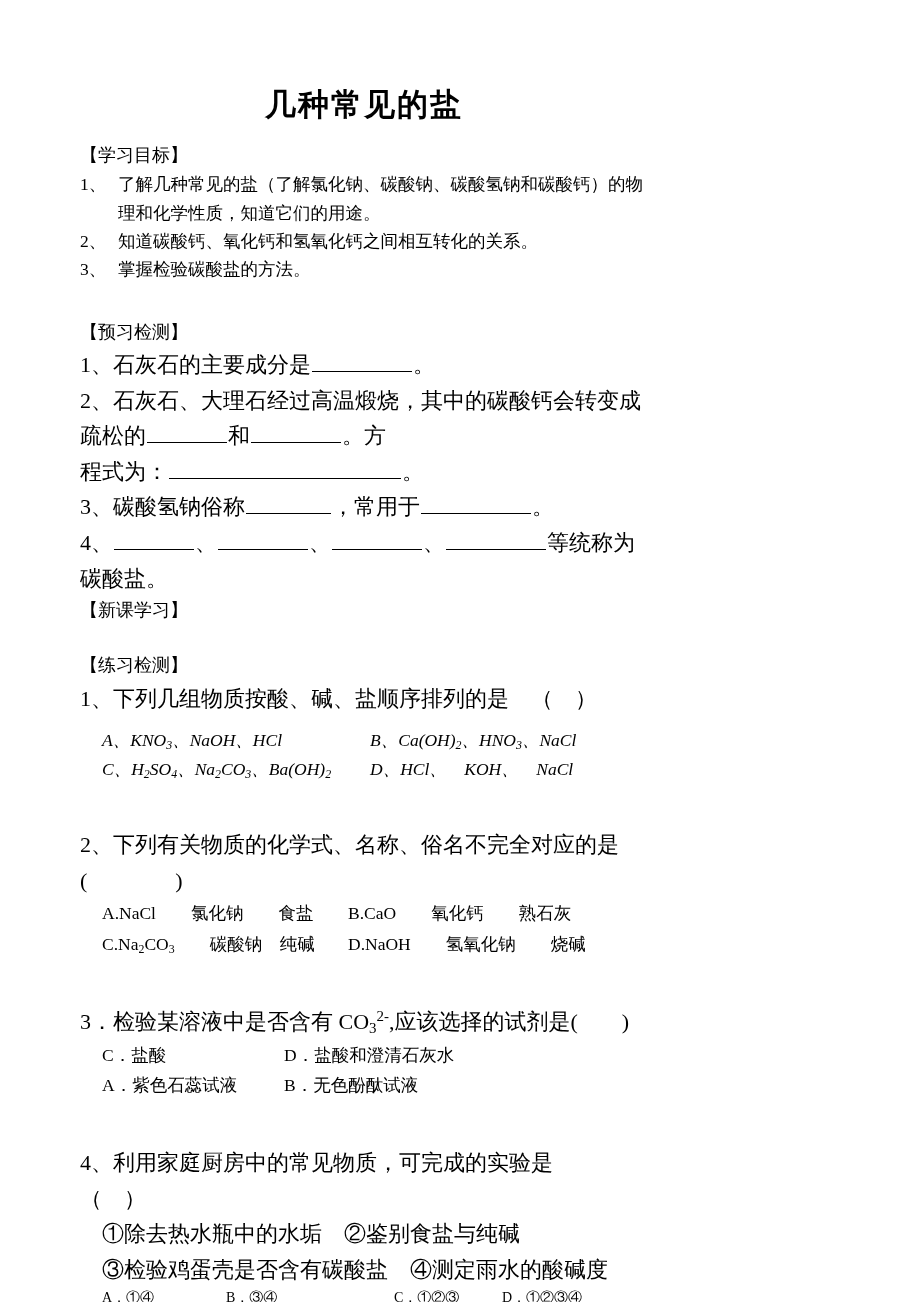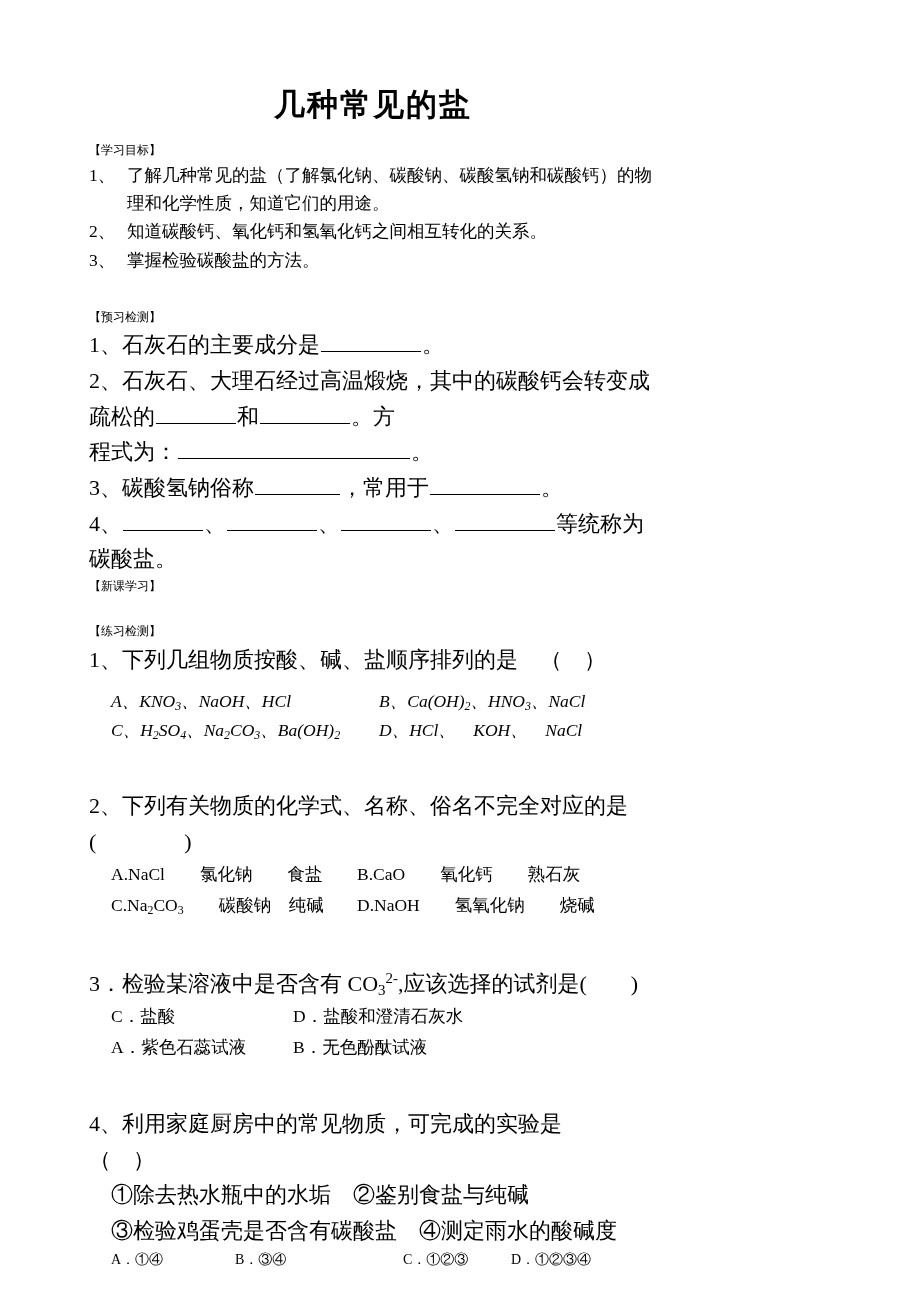--- a/index.html
+++ b/index.html
@@ -14,39 +14,38 @@
     color: #000000;
     position: relative;
     overflow: hidden;
   }
   .page {
     width: 728px;
     height: 1302px;
     box-sizing: border-box;
     padding: 0;
     position: relative;
-    margin-left: 9px;
   }
   .doc-title {
     text-align: center;
     font-size: 31px;
     font-weight: bold;
     letter-spacing: 2px;
     margin: 0;
     padding-top: 86px;
     padding-bottom: 0;
     line-height: 1.2;
   }
   .body-area {
     padding-left: 80px;
     padding-right: 76px;
     padding-top: 18px;
   }
   .section-head {
-    font-size: 12px;
+    font-size: 18px;
     line-height: 1.62;
     margin: 0;
     white-space: nowrap;
   }
   .line {
     font-size: 22px;
     line-height: 1.62;
     margin: 0;
   }
   

